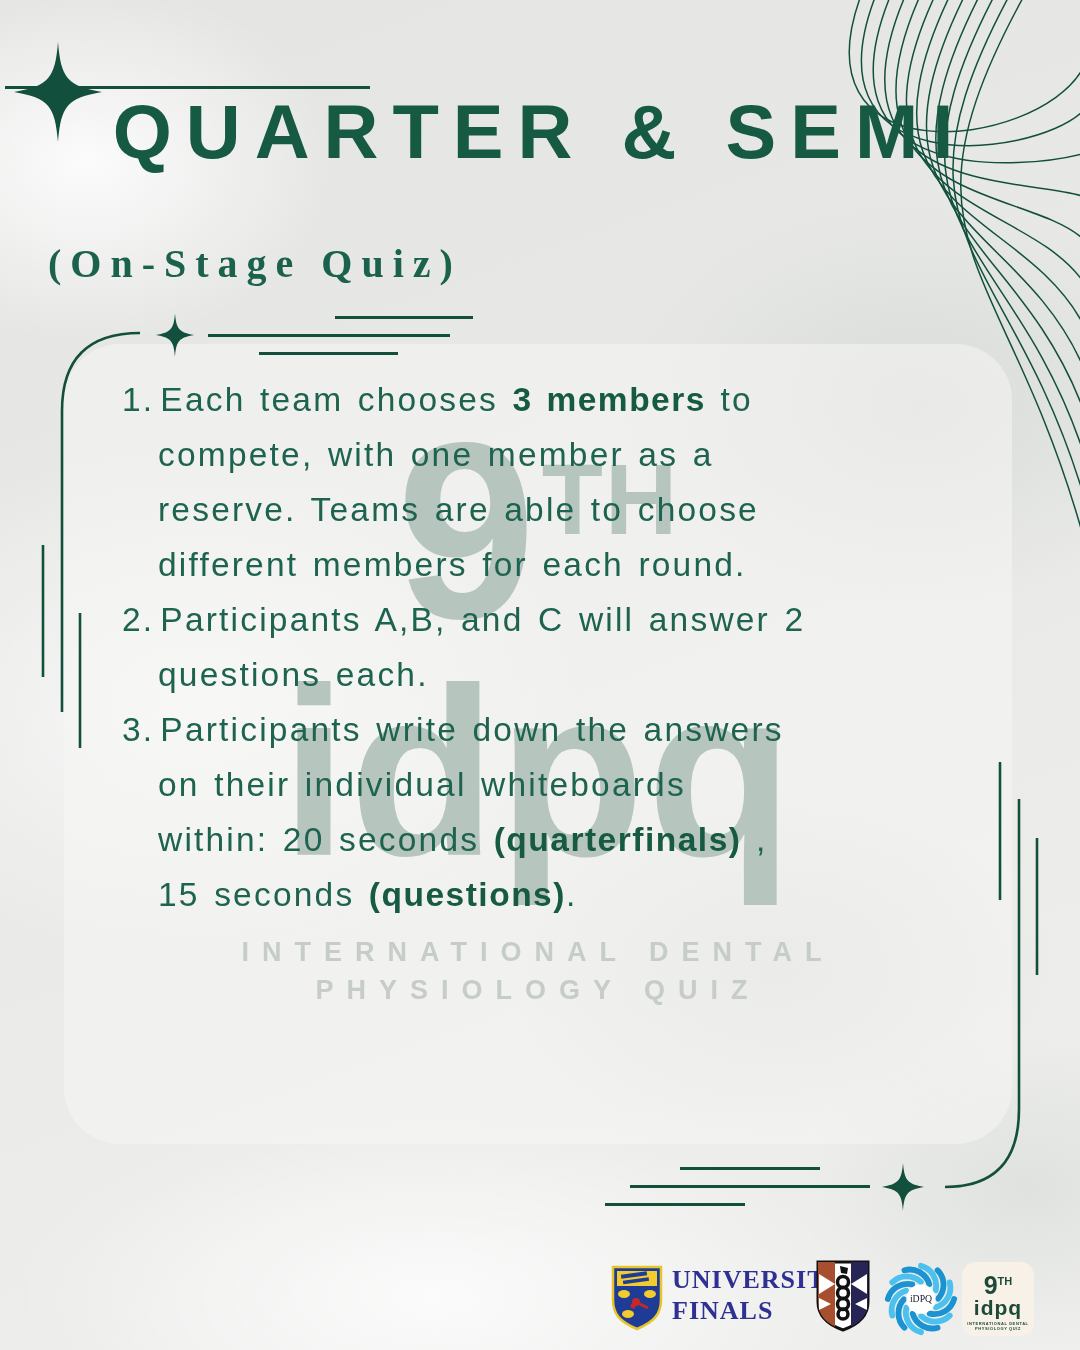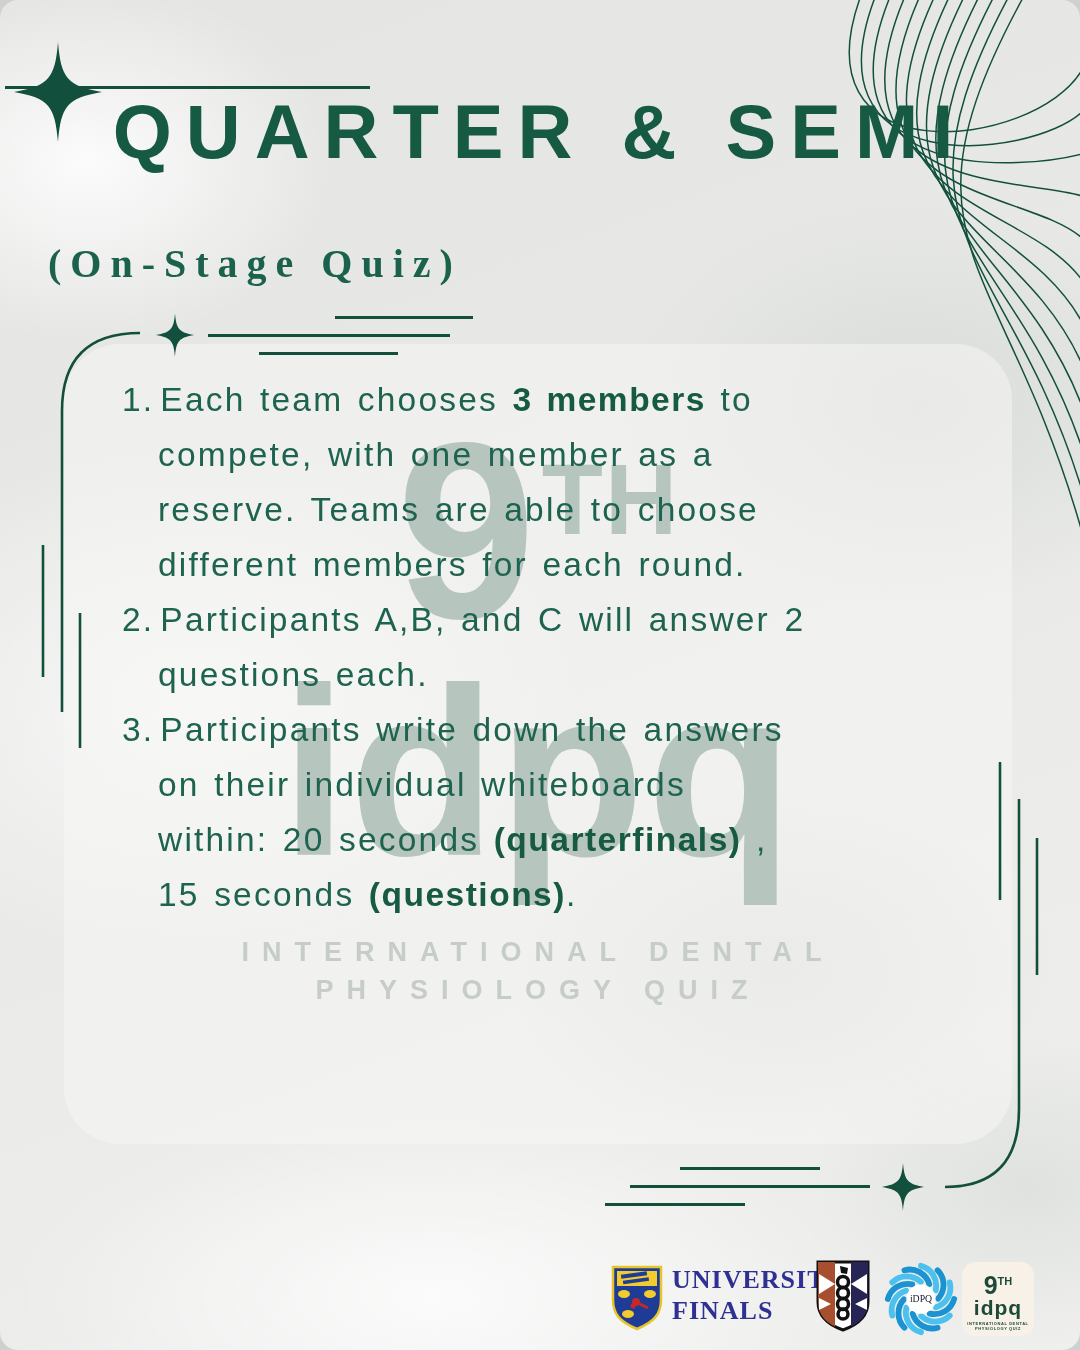--- a/index.html
+++ b/index.html
@@ -8,21 +8,20 @@
     font-family:"Liberation Sans",sans-serif;
     background-color:#e9eae8;
     background-image:
       radial-gradient(ellipse 420px 300px at 8% 12%, rgba(255,255,255,.85), transparent 60%),
       radial-gradient(ellipse 500px 340px at 85% 30%, rgba(211,214,210,.7), transparent 60%),
       radial-gradient(ellipse 600px 400px at 18% 52%, rgba(255,255,255,.65), transparent 65%),
       radial-gradient(ellipse 460px 300px at 72% 72%, rgba(208,212,208,.55), transparent 60%),
       radial-gradient(ellipse 700px 320px at 40% 96%, rgba(255,255,255,.75), transparent 60%),
       radial-gradient(ellipse 380px 260px at 95% 88%, rgba(214,217,213,.6), transparent 60%),
       linear-gradient(160deg, rgba(221,223,220,.45), rgba(246,247,245,.45));
-    border-radius: 18px;
   }
   
   .header-line{position:absolute;left:5px;top:86px;width:365px;height:3px;background:#12503D;}
   .sparkle-big{position:absolute;left:12px;top:40px;}
   .title{position:absolute;left:0;top:92px;width:100%;text-align:center;
          font-weight:700;font-size:76px;line-height:80px;letter-spacing:14px;color:#175A43;}
   .subtitle{position:absolute;left:0;top:240px;width:100%;text-align:left;
             font-family:Liberation Serif, serif;font-weight:700;font-size:40px;
             letter-spacing:9px;color:#1B624C;padding-left:48px;}
   

